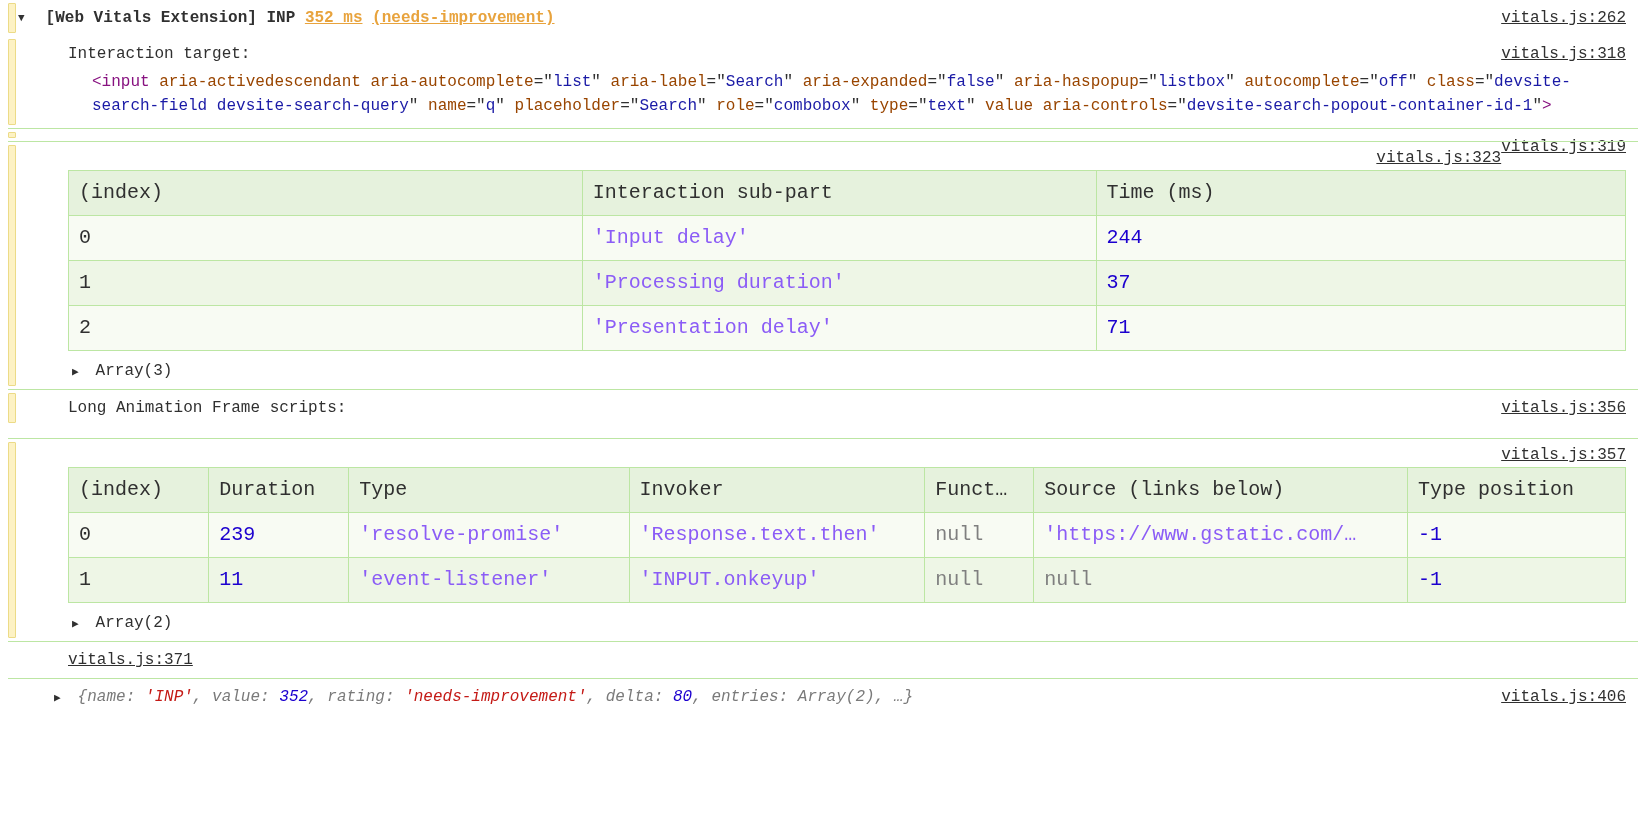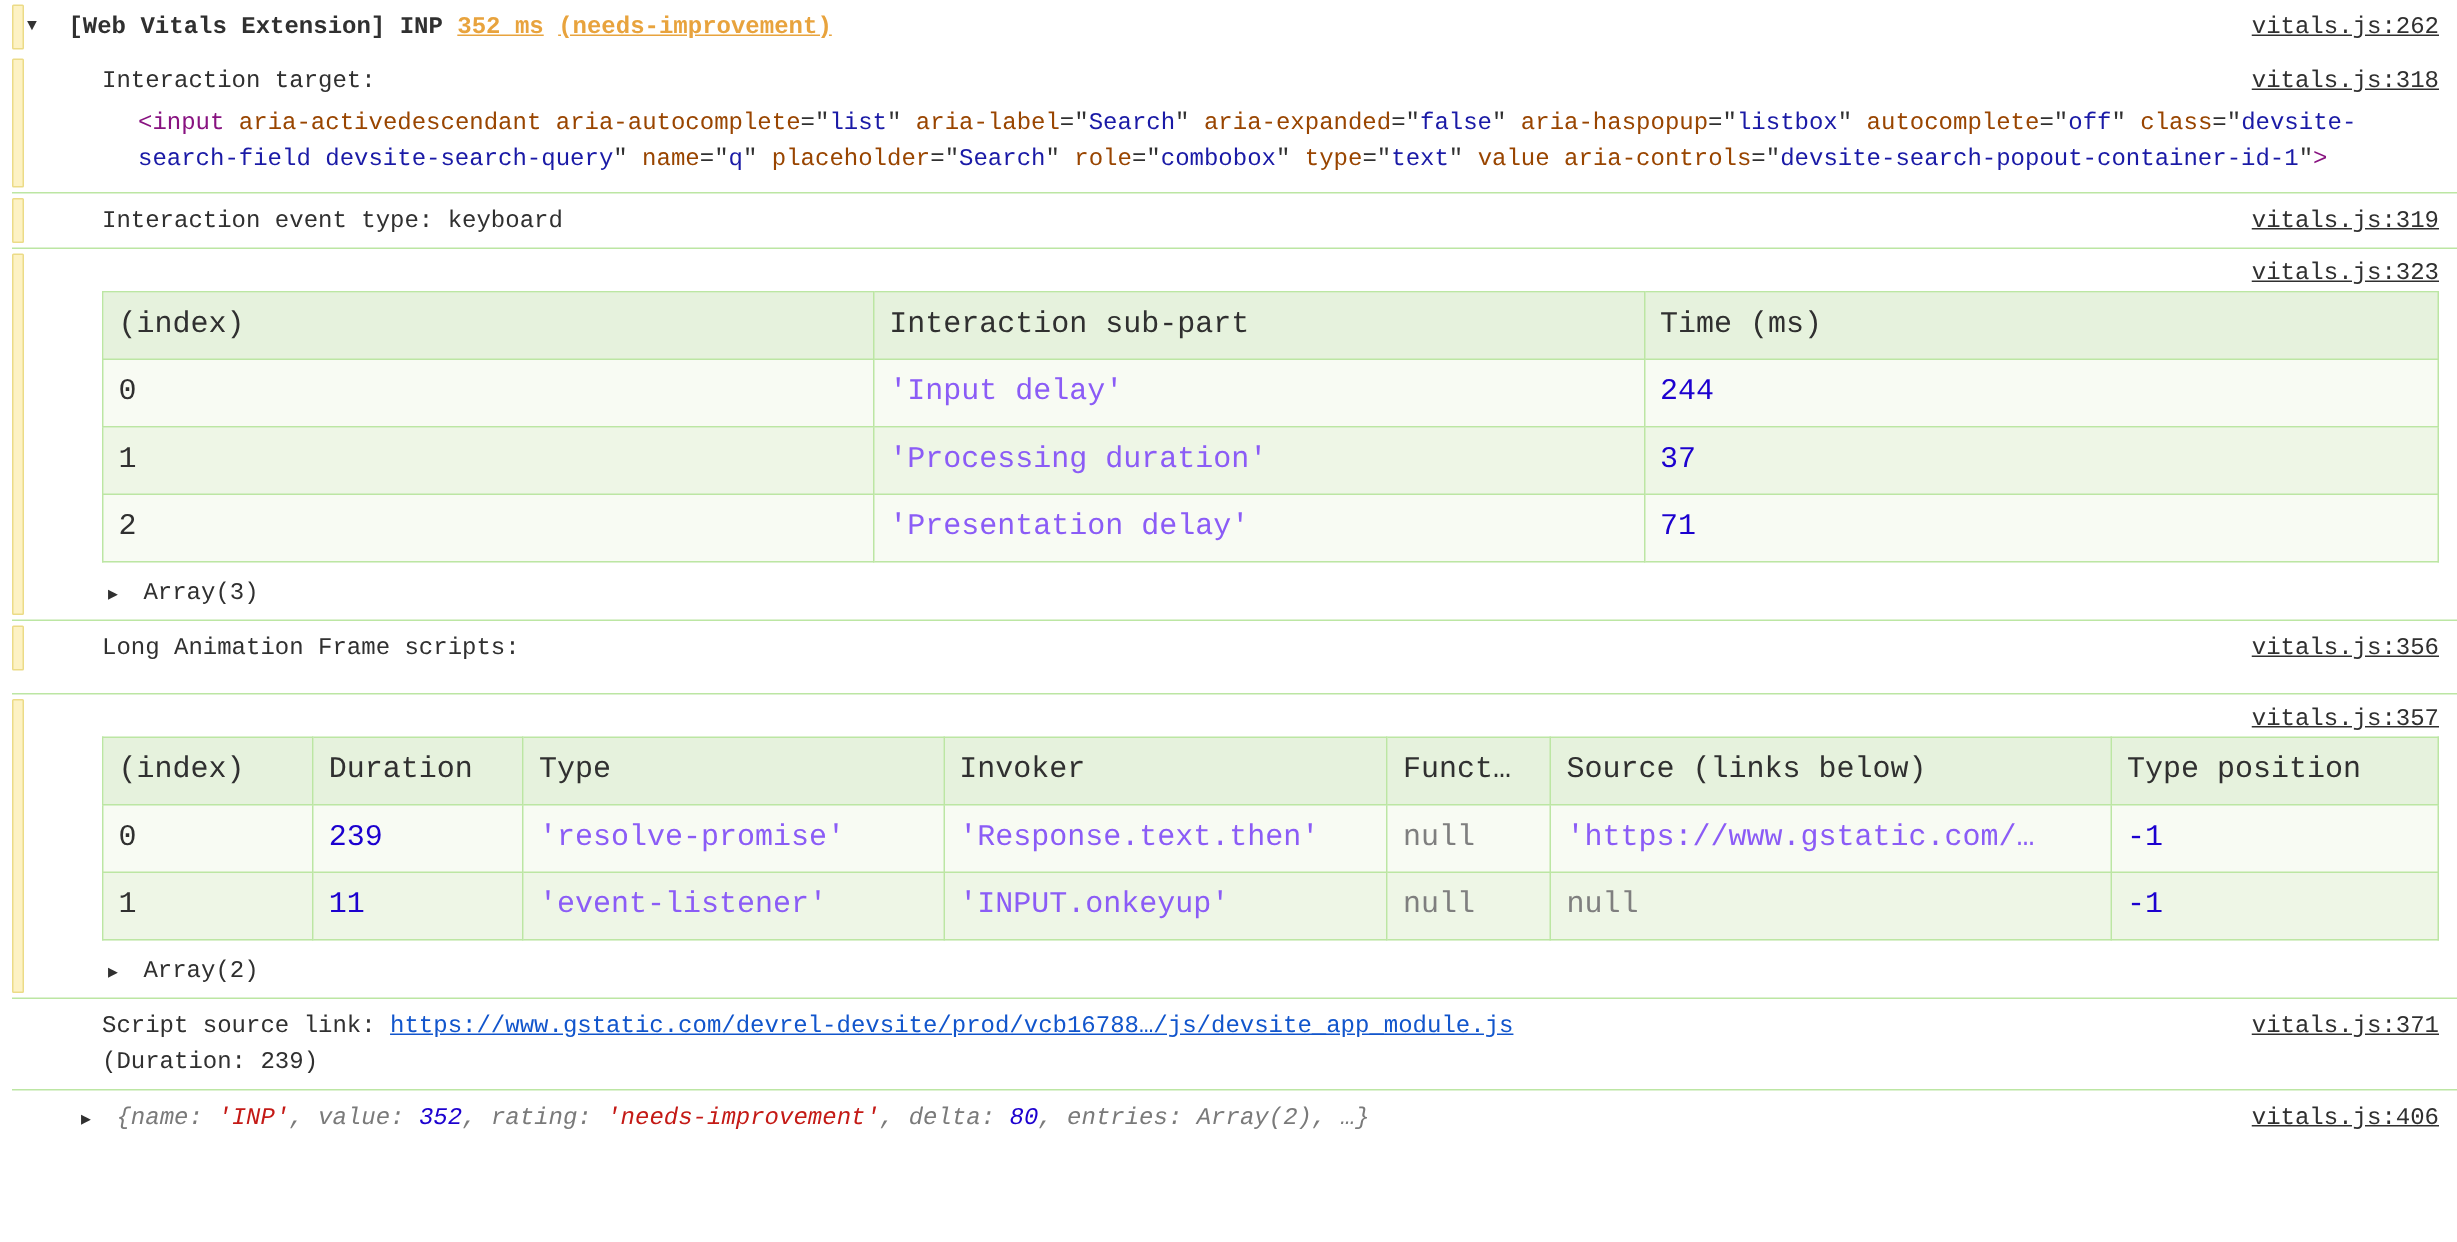--- a/index.html
+++ b/index.html
@@ -106,21 +106,20 @@
     <div class="row yb">
       <a class="source-link">vitals.js:318</a>
       <span>Interaction target:</span>
       <div class="indent2 markup-row" style="padding-left:24px;">
         <span class="tag-punct">&lt;</span><span class="tag-name">input</span><span id="attrs-container"><span> </span><span class="attr-name">aria-activedescendant</span><span> </span><span class="attr-name">aria-autocomplete</span><span class="attr-punct">=</span><span class="attr-punct">"</span><span class="attr-val">list</span><span class="attr-punct">"</span><span> </span><span class="attr-name">aria-label</span><span class="attr-punct">=</span><span class="attr-punct">"</span><span class="attr-val">Search</span><span class="attr-punct">"</span><span> </span><span class="attr-name">aria-expanded</span><span class="attr-punct">=</span><span class="attr-punct">"</span><span class="attr-val">false</span><span class="attr-punct">"</span><span> </span><span class="attr-name">aria-haspopup</span><span class="attr-punct">=</span><span class="attr-punct">"</span><span class="attr-val">listbox</span><span class="attr-punct">"</span><span> </span><span class="attr-name">autocomplete</span><span class="attr-punct">=</span><span class="attr-punct">"</span><span class="attr-val">off</span><span class="attr-punct">"</span><span> </span><span class="attr-name">class</span><span class="attr-punct">=</span><span class="attr-punct">"</span><span class="attr-val">devsite-search-field devsite-search-query</span><span class="attr-punct">"</span><span> </span><span class="attr-name">name</span><span class="attr-punct">=</span><span class="attr-punct">"</span><span class="attr-val">q</span><span class="attr-punct">"</span><span> </span><span class="attr-name">placeholder</span><span class="attr-punct">=</span><span class="attr-punct">"</span><span class="attr-val">Search</span><span class="attr-punct">"</span><span> </span><span class="attr-name">role</span><span class="attr-punct">=</span><span class="attr-punct">"</span><span class="attr-val">combobox</span><span class="attr-punct">"</span><span> </span><span class="attr-name">type</span><span class="attr-punct">=</span><span class="attr-punct">"</span><span class="attr-val">text</span><span class="attr-punct">"</span><span> </span><span class="attr-name">value</span><span> </span><span class="attr-name">aria-controls</span><span class="attr-punct">=</span><span class="attr-punct">"</span><span class="attr-val">devsite-search-popout-container-id-1</span><span class="attr-punct">"</span></span><span class="tag-punct">&gt;</span>
       </div>
     </div>
 
     <div class="row yb">
       <a class="source-link">vitals.js:319</a>
-      <span>Interaction event type: keyboard</span>
     </div>
 
     <div class="row yb" style="padding-top:4px; padding-bottom:0;">
       <a class="source-link">vitals.js:323</a>
       <div class="table-wrap" style="margin-left:0; margin-right:0; margin-top:4px;">
         <table>
           <colgroup>
               <col style="width:33%">
               <col style="width:33%">
               <col>
@@ -208,26 +207,20 @@
             </tbody>
         </table>
       </div>
       <div class="arr-after" style="padding-left:18px;">
         <span class="inner-disclosure">▶</span>
         <span>Array(2)</span>
       </div>
     </div>
 
     <div class="srclink-row yb">
-      <div class="text-block">
-        <span>Script source link: </span>
-        <a class="link-blue">https://www.gstatic.com/devrel-devsite/prod/vcb16788…/js/devsite_app_module.js</a>
-        <br>
-        <span>(Duration: 239)</span>
-      </div>
       <a class="source-link">vitals.js:371</a>
     </div>
 
     <div class="collapse-summary yb">
       <a class="source-link">vitals.js:406</a>
       <span class="inner-disclosure">▶</span>
       <span class="obj-punct">{</span><span class="obj-key">name:</span>
       <span class="obj-str">'INP'</span><span class="obj-punct">, </span><span class="obj-key">value:</span>
       <span class="obj-num">352</span><span class="obj-punct">, </span><span class="obj-key">rating:</span>
       <span class="obj-str">'needs-improvement'</span><span class="obj-punct">, </span><span class="obj-key">delta:</span>

